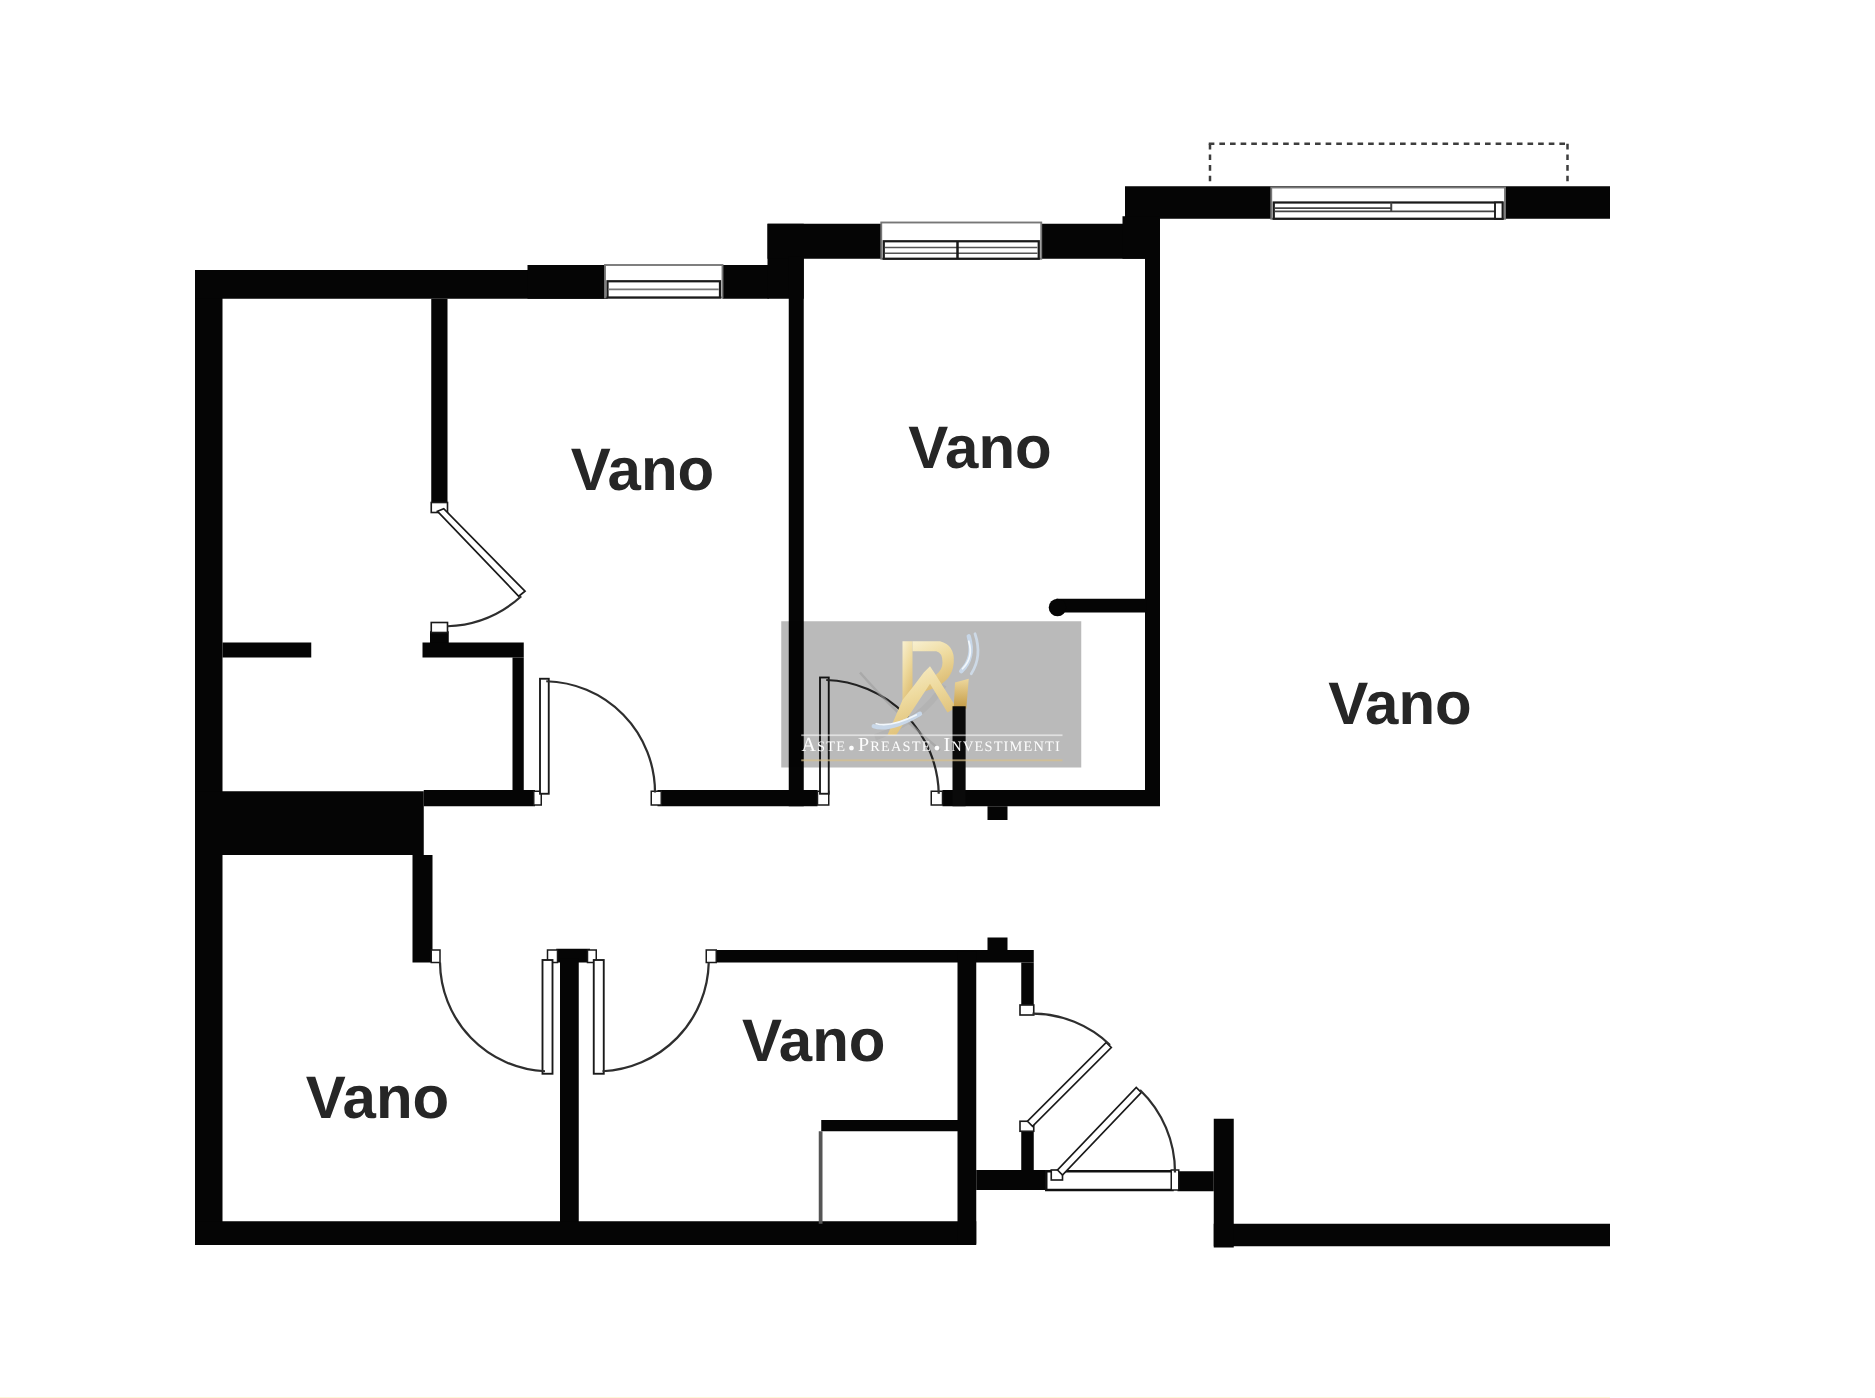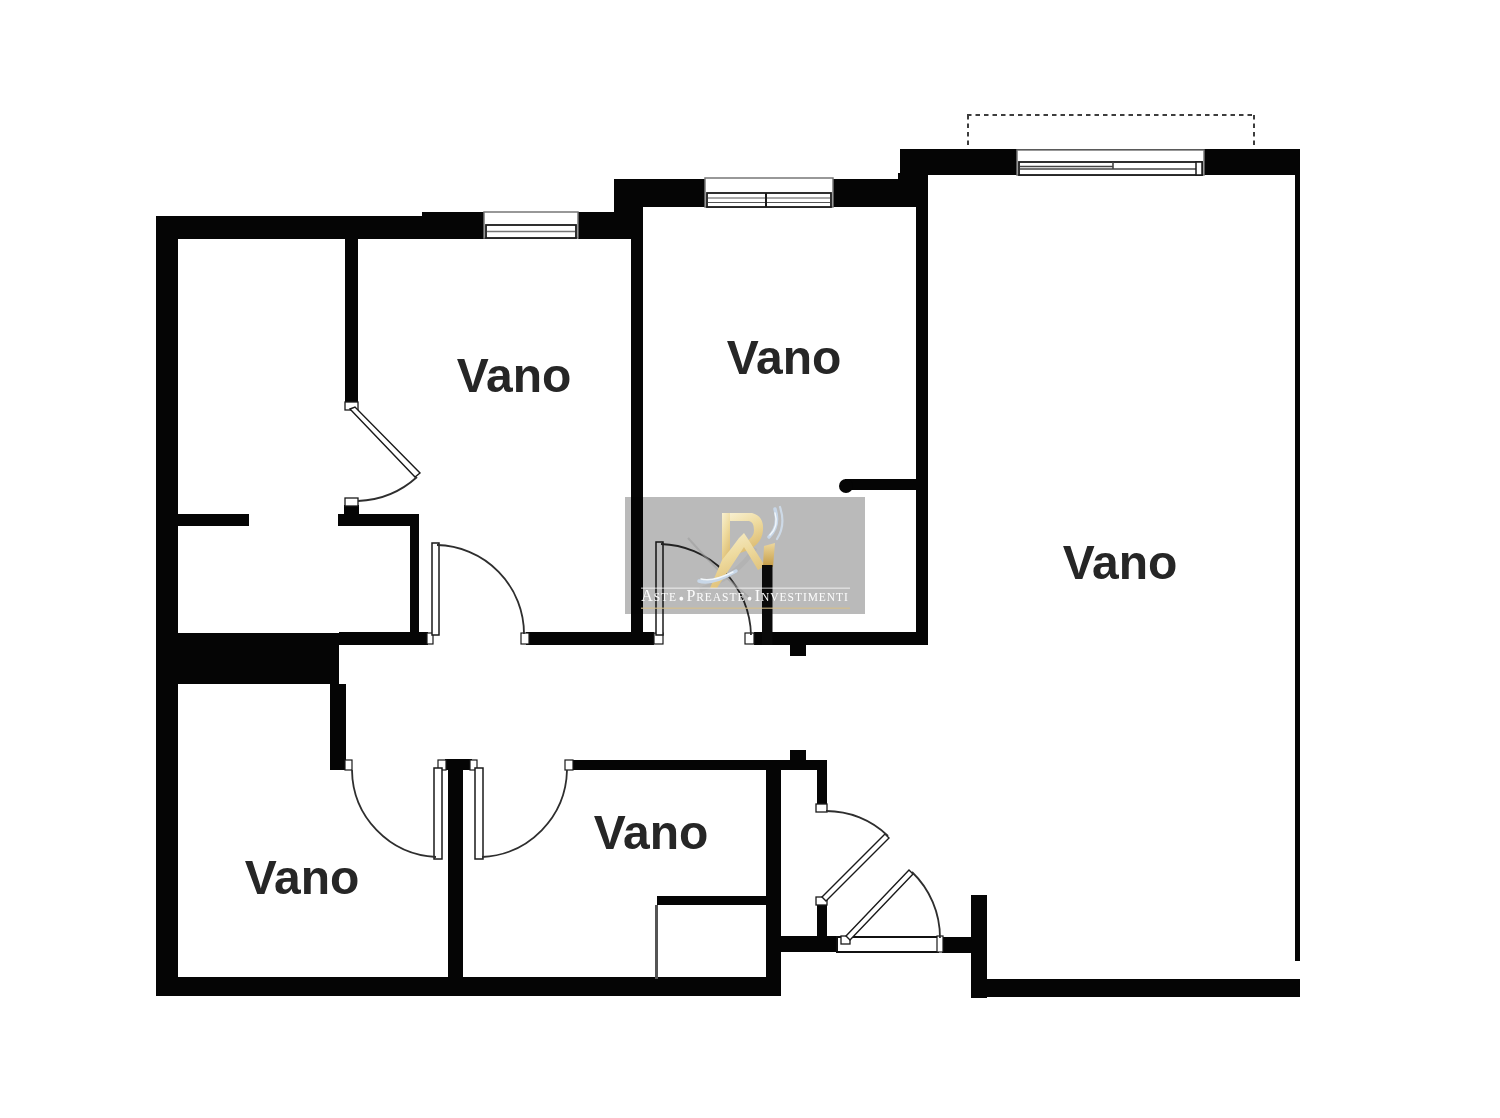--- a/index.html
+++ b/index.html
@@ -1,16 +1,16 @@
 <!DOCTYPE html>
 <html><head>
 <meta charset="utf-8">
 <style>
   html,body{margin:0;padding:0;background:#ffffff;}
-  .page{position:relative;width:1288px;height:1118px;background:#fde047;overflow:hidden;padding-left:12px;}
+  .page{position:relative;width:1288px;height:1118px;background:#fde047;overflow:hidden;}
   svg{position:absolute;left:0;top:0;}
   .vano{font-family:"Liberation Sans", sans-serif;font-weight:bold;font-size:48px;fill:#262626;}
 </style>
 </head>
 <body>
 <div class="page">
 <svg width="1500" height="1118" viewBox="0 0 1500 1118">
 
   <rect x="0" y="0" width="1500" height="1118" fill="#ffffff"></rect>
 

